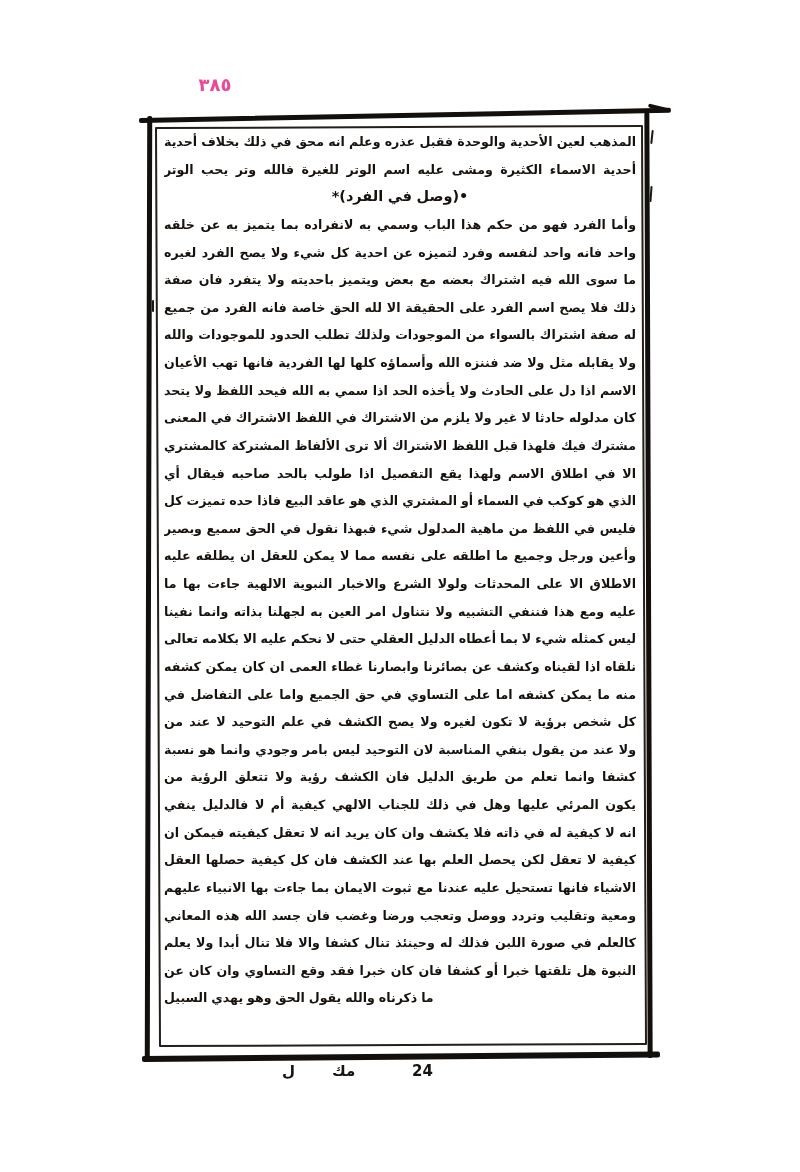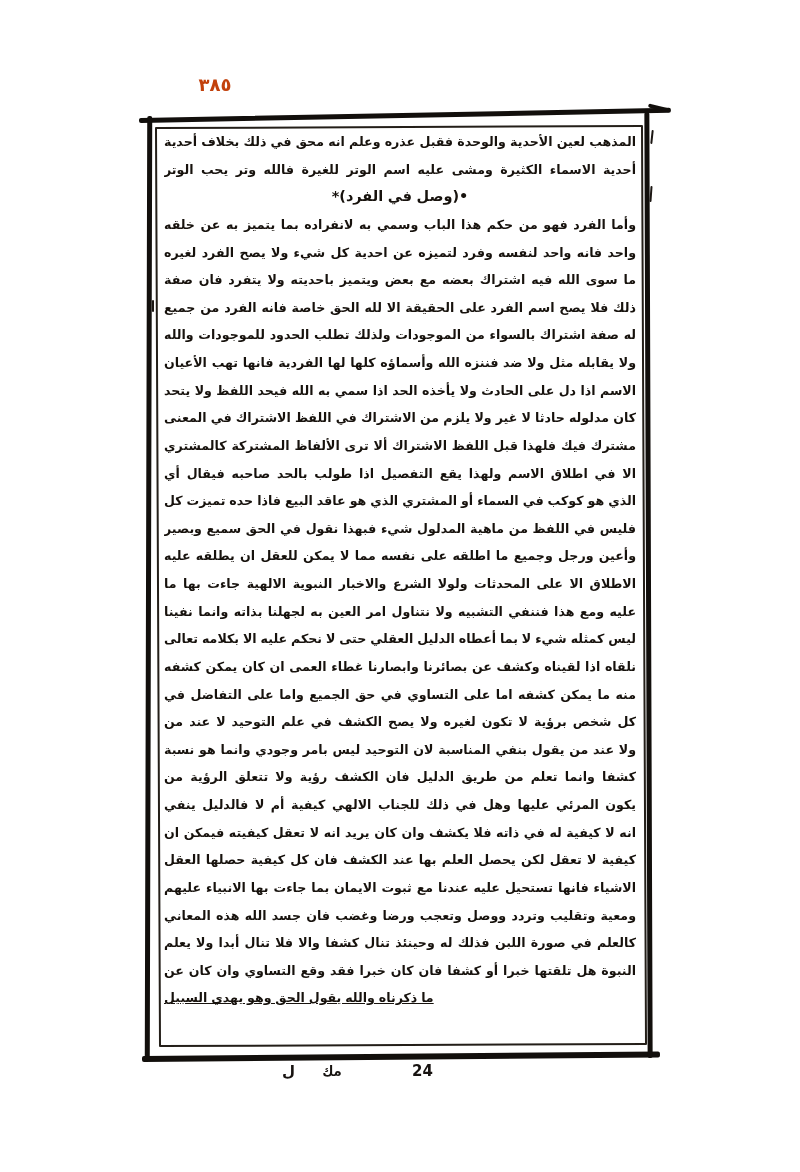--- a/index.html
+++ b/index.html
@@ -5,21 +5,21 @@
   html,body{margin:0;padding:0;}
   body{
     width:800px;height:1172px;position:relative;overflow:hidden;
     background:#ffffff;
     font-family:"DejaVu Sans",sans-serif;
     color:#1a1511;
   }
   
   .page-number{
     position:absolute;left:190px;top:74px;width:50px;
-    font-size:18px;font-weight:700;letter-spacing:1px;color:#c2410c;
+    font-size:18px;font-weight:700;letter-spacing:1px;color:#ec4899;
     text-align:center;direction:rtl;
   }
   
   .edge{position:absolute;background:#120f0c;border-radius:2px;}
   .edge-top{left:139px;top:118px;width:532px;height:5px;
     transform:rotate(-1.1deg);transform-origin:left center;}
   .edge-top-overshoot{left:648px;top:106px;width:22px;height:4px;
     transform:rotate(14deg);}
   .edge-bottom{left:142px;top:1056px;width:518px;height:6px;
     transform:rotate(-0.5deg);transform-origin:left center;}
@@ -42,32 +42,32 @@
     position:absolute;left:164px;top:128px;width:472px;height:912px;
     direction:rtl;
     font-size:12.6px;font-weight:700;line-height:27.64px;
     color:#17120d;word-spacing:-0.5px;
   }
   .line{
     height:27.64px;overflow:hidden;
     text-align:justify;text-align-last:justify;
   }
   .line.short-right{text-align:right;text-align-last:right;}
-  .line.flush-left{text-align:left;text-align-last:left;text-decoration:underline;}
+  .line.flush-left{text-align:left;text-align-last:left;}
   .line.heading{
     text-align-last:center;
     font-size:14.5px;letter-spacing:1px;
   }
   
   .footer-mark{
     position:absolute;top:1062px;height:24px;
     font-size:15px;font-weight:700;color:#171310;direction:rtl;
   }
   .fm-right{left:412px;}
-  .fm-mid{left:324px;font-family:Liberation Mono, monospace;}
+  .fm-mid{left:332px;}
   .fm-left{left:282px;}
 </style>
 </head>
 <body>
 
 <div class="page-number">٣٨٥</div>
 
 <div class="edge edge-top"></div>
 <div class="edge edge-top-overshoot"></div>
 <div class="edge edge-bottom"></div>

